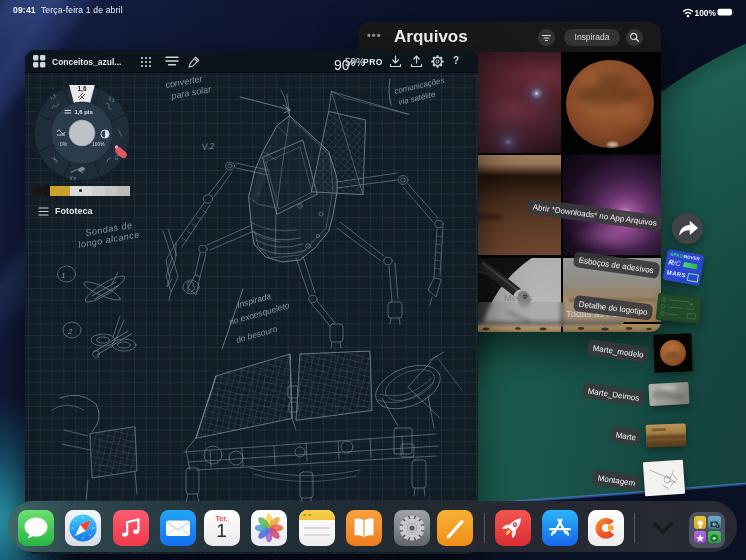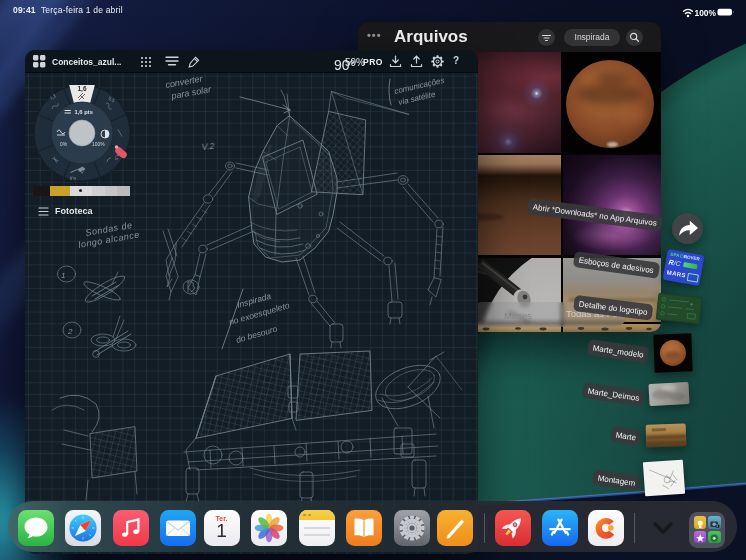--- a/index.html
+++ b/index.html
@@ -150,21 +150,21 @@
           <g fill="rgba(51,40,26,0.85)">
             <ellipse cx="18" cy="4.5" rx="3.2" ry="1.4"></ellipse>
             <ellipse cx="42" cy="5" rx="3.6" ry="1.5"></ellipse>
             <ellipse cx="66" cy="4.5" rx="3.2" ry="1.4"></ellipse>
             <ellipse cx="86" cy="5" rx="2.8" ry="1.3"></ellipse>
           </g>
         </svg>
   </div>
 
   <div class="abs" style="left:112px;top:280px;width:157px;height:25px;border-radius:12.5px;background:rgba(150,150,155,0.34);backdrop-filter:blur(2px);"></div>
-  <div class="abs" style="left:146px;top:288px;color:#85868a;font-size:9.5px;">Meses</div>
+  <div class="abs" style="left:146px;top:270px;color:#85868a;font-size:9.5px;">Meses</div>
   <div class="abs" style="left:208px;top:286px;color:#cdced2;font-size:9.5px;">Todas as Fotos</div>
 </div>
 
 <div class="abs" style="left:25px;top:50px;width:453px;height:504px;border-radius:10px 10px 10px 10px;overflow:hidden;
   background-color:#131d25;
   background-image:linear-gradient(rgba(86,120,146,0.16) 1px,transparent 1px),linear-gradient(90deg,rgba(86,120,146,0.16) 1px,transparent 1px);
   background-size:11.8px 11.8px;background-position:3px 2px;
   box-shadow:0 18px 44px rgba(0,0,0,0.6);">
 
   <svg class="abs" style="left:-25px;top:-50px;" width="746" height="560" viewBox="0 0 746 560">

